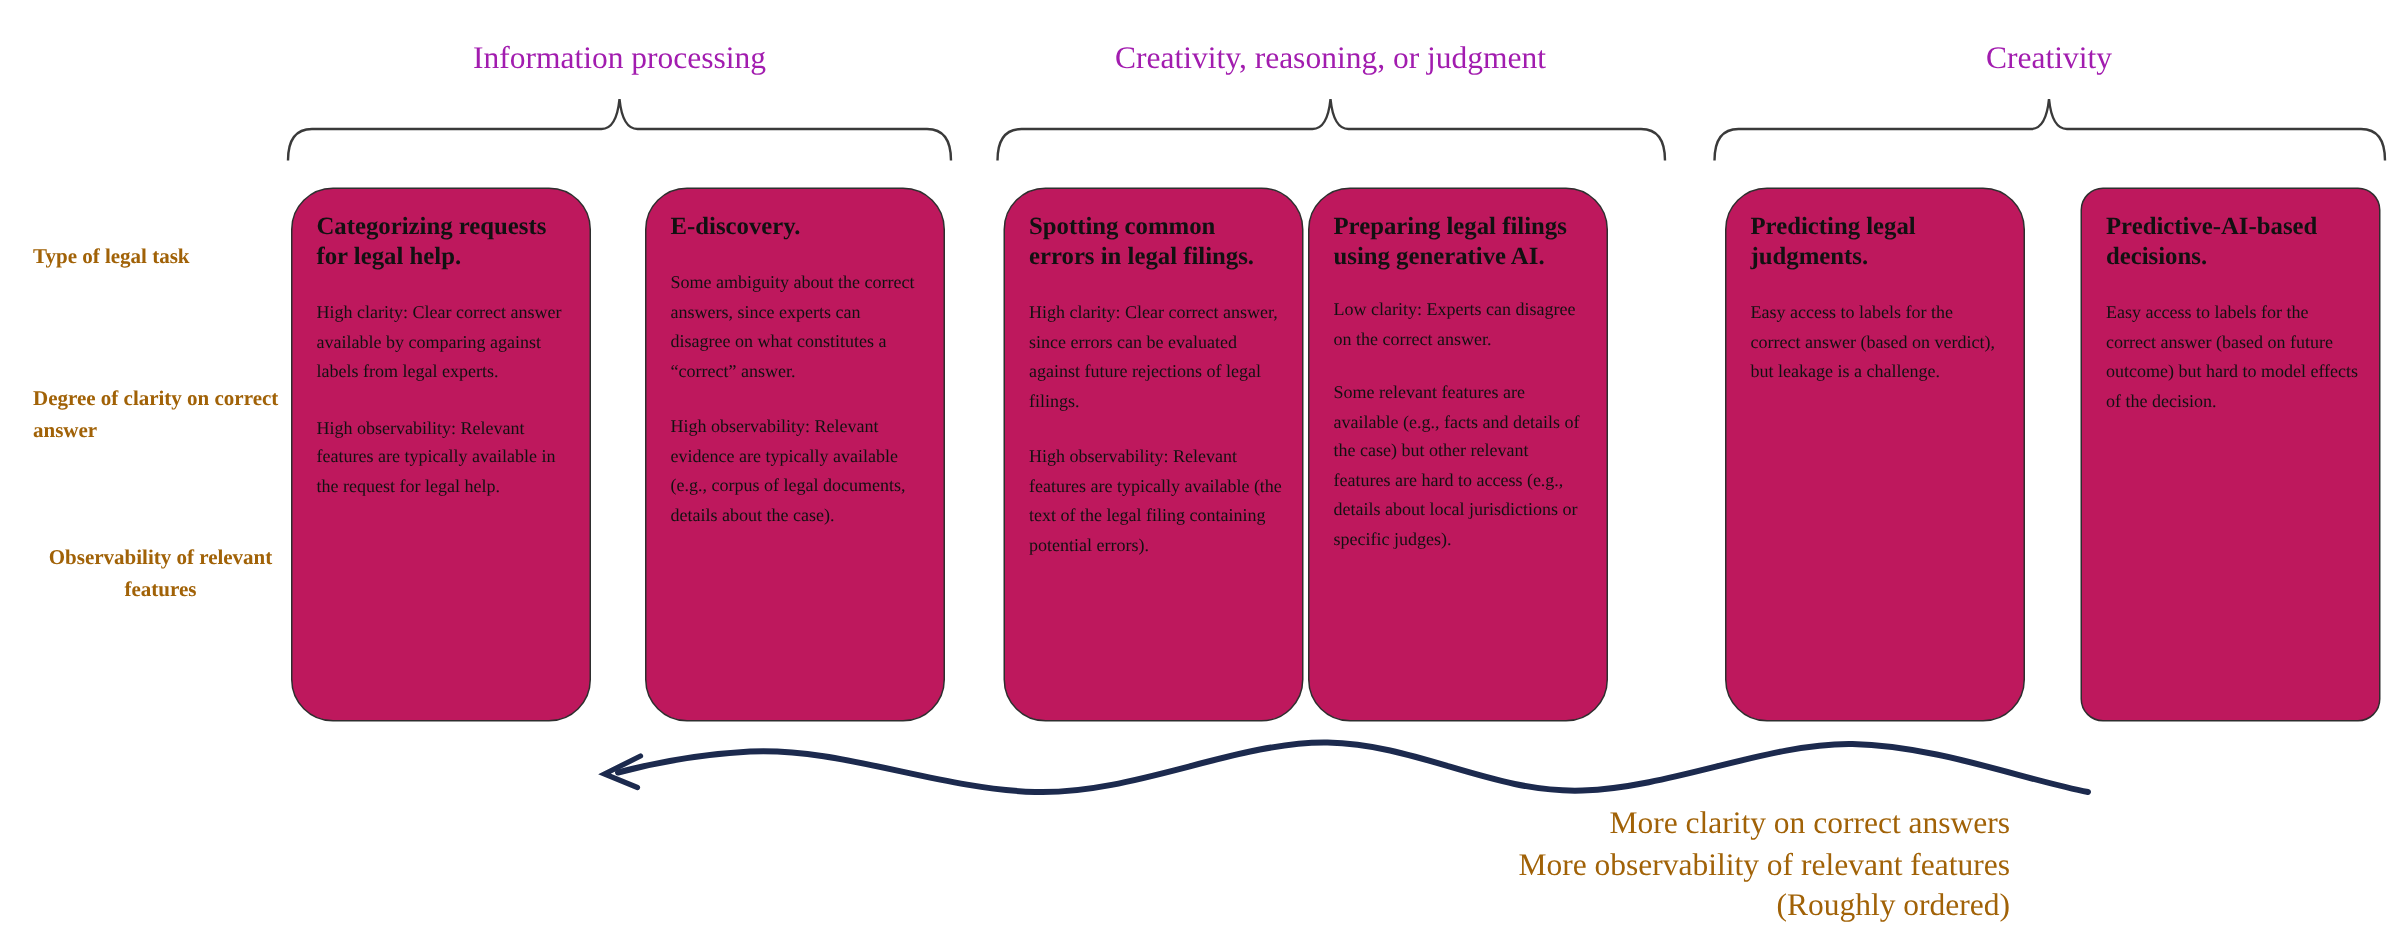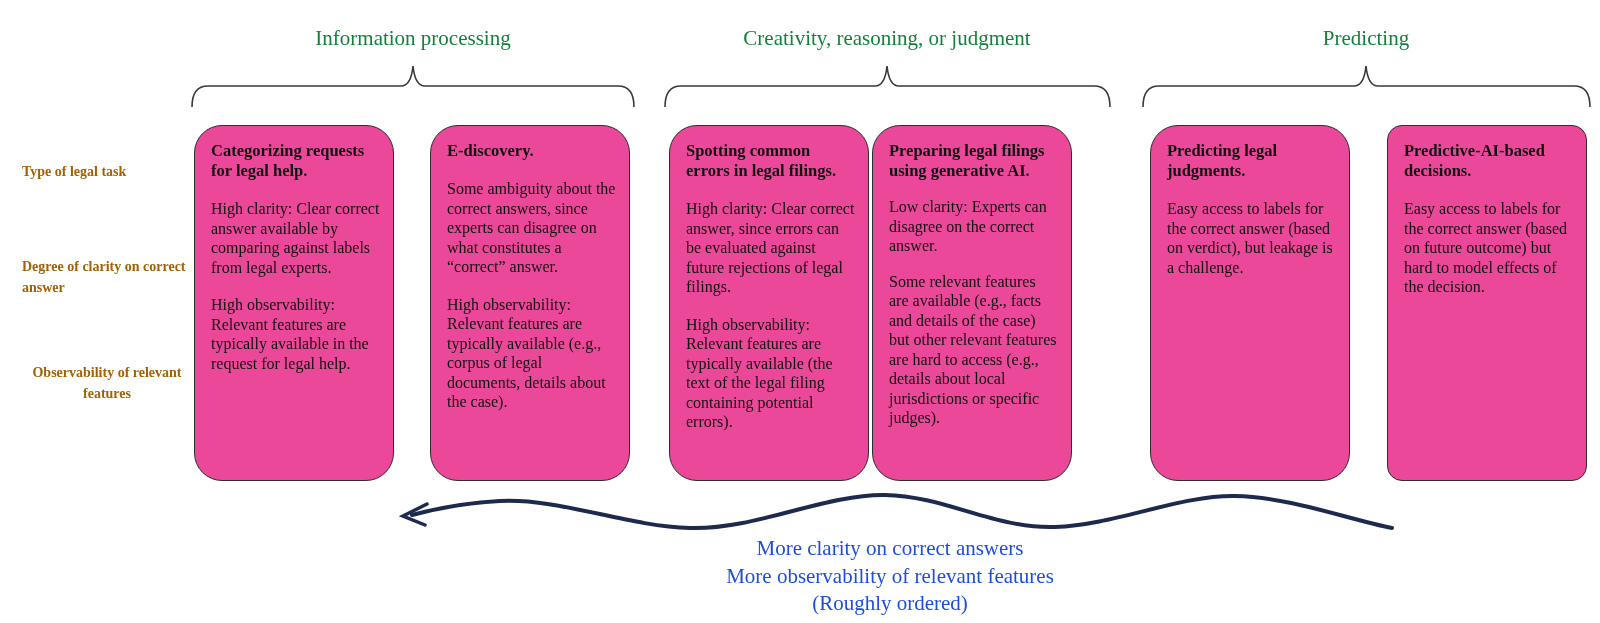--- a/index.html
+++ b/index.html
@@ -2,46 +2,46 @@
 <html><head>
 <meta charset="utf-8">
 <style>
   html,body{margin:0;padding:0;background:#ffffff;}
   #canvas{
     position:relative;width:1600px;height:623px;background:#ffffff;overflow:hidden;
     font-family:"Liberation Serif","DejaVu Serif",serif;color:#111111;
   }
   .group-label{
     position:absolute;top:26px;width:420px;text-align:center;
-    font-size:21px;color:#15803d;
+    font-size:21px;color:#a21caf;
   }
   .row-label{
     position:absolute;left:22px;width:170px;font-weight:bold;font-size:14px;line-height:21px;color:#a16207;
   }
   .card{
     position:absolute;top:125px;width:200px;height:356px;box-sizing:border-box;
-    border:1.6px solid #2e2e2e;border-radius:28px;background:#ec4899;
+    border:1.6px solid #2e2e2e;border-radius:28px;background:#be185d;
     padding:15px 13px 8px 16px;overflow:hidden;
   }
   .card .title{font-weight:bold;font-size:16.5px;line-height:20px;margin:0 0 18px 0;}
-  .card p{font-size:16px;line-height:19.5px;margin:0 0 18px 0;}
+  .card p{font-size:12px;line-height:19.5px;margin:0 0 18px 0;}
   .footer-text{
-    position:absolute;left:440px;top:535px;width:900px;text-align:center;
-    font-size:21px;line-height:27.5px;color:#1d4ed8;
+    position:absolute;left:440px;top:535px;width:900px;text-align:right;
+    font-size:21px;line-height:27.5px;color:#a16207;
   }
   svg.overlay{position:absolute;left:0;top:0;pointer-events:none;}
 </style>
 </head>
 <body>
 
 <div id="canvas">
 
   <div class="group-label" style="left:203px;">Information processing</div>
   <div class="group-label" style="left:677px;">Creativity, reasoning, or judgment</div>
-  <div class="group-label" style="left:1156px;">Predicting</div>
+  <div class="group-label" style="left:1156px;">Creativity</div>
 
   <svg class="overlay" width="1600" height="623" viewBox="0 0 1600 623">
 
     <path d="M192,107 Q192,86 208,86 L401,86 Q411,86 413,66 Q415,86 425,86 L618,86 Q634,86 634,107" fill="none" stroke="#3a3a3a" stroke-width="1.6"></path>
 
     <path d="M665,107 Q665,86 681,86 L875,86 Q885,86 887,66 Q889,86 899,86 L1094,86 Q1110,86 1110,107" fill="none" stroke="#3a3a3a" stroke-width="1.6"></path>
 
     <path d="M1143,107 Q1143,86 1159,86 L1354,86 Q1364,86 1366,66 Q1368,86 1378,86 L1574,86 Q1590,86 1590,107" fill="none" stroke="#3a3a3a" stroke-width="1.6"></path>
 
     <path d="M1392,528 C1350,520 1290,497 1235,496 C1180,495 1115,525 1055,527 C995,529 945,496 885,495 C825,494 755,530 690,528 C625,526 560,498 500,501 C465,503 438,508 412,515" fill="none" stroke="#1c2a4e" stroke-width="4" stroke-linecap="round"></path>
@@ -54,21 +54,21 @@
 
   <div class="card" style="left:194px;">
     <div class="title">Categorizing requests for legal help.</div>
     <p>High clarity: Clear correct answer available by comparing against labels from legal experts.</p>
     <p>High observability: Relevant features are typically available in the request for legal help.</p>
   </div>
 
   <div class="card" style="left:430px;">
     <div class="title">E-discovery.</div>
     <p>Some ambiguity about the correct answers, since experts can disagree on what constitutes a “correct” answer.</p>
-    <p>High observability: Relevant features are typically available (e.g., corpus of legal documents, details about the case).</p>
+    <p>High observability: Relevant evidence are typically available (e.g., corpus of legal documents, details about the case).</p>
   </div>
 
   <div class="card" style="left:669px;">
     <div class="title">Spotting common errors in legal filings.</div>
     <p>High clarity: Clear correct answer, since errors can be evaluated against future rejections of legal filings.</p>
     <p>High observability: Relevant features are typically available (the text of the legal filing containing potential errors).</p>
   </div>
 
   <div class="card" style="left:872px;">
     <div class="title" style="margin-bottom:16px;">Preparing legal filings using generative AI.</div>

